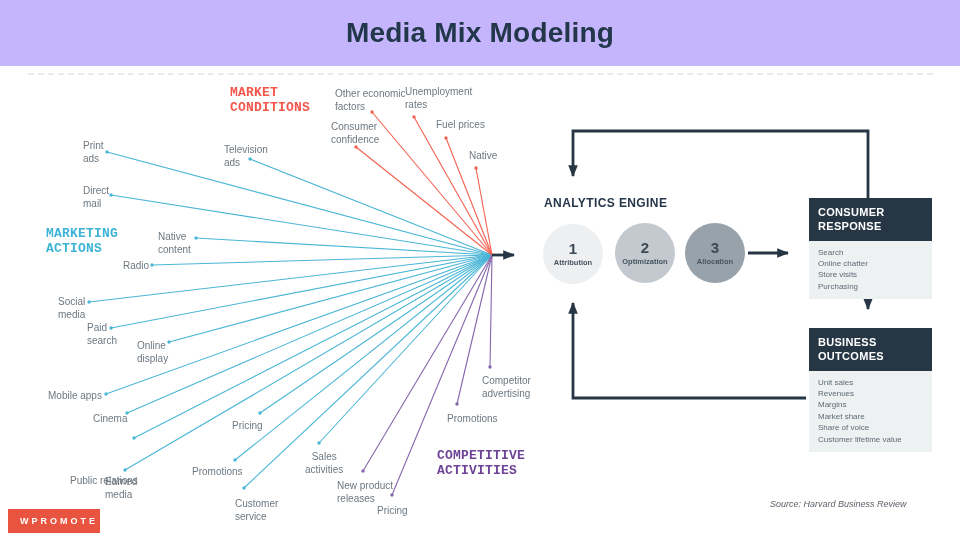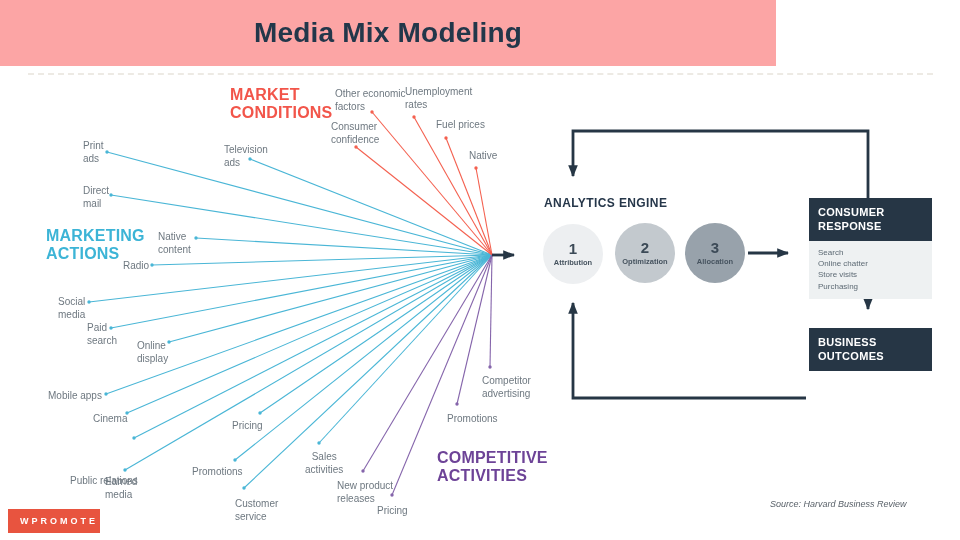--- a/index.html
+++ b/index.html
@@ -1,30 +1,30 @@
 <!DOCTYPE html>
 <html><head>
 <meta charset="utf-8">
 <style>
   html,body{margin:0;padding:0;background:#fff;}
   .slide{position:relative;width:960px;height:540px;background:#ffffff;overflow:hidden;
          font-family:"Liberation Sans", sans-serif;}
   
-  .titlebar{position:absolute;left:0;top:0;width:776px;height:66px;background:#fca5a5;}
+  .titlebar{position:absolute;left:0;top:0;width:960px;height:66px;background:#c4b5fd;}
   .titlebar h1{margin:0;padding-top:17px;text-align:center;font-size:28px;font-weight:800;
                color:#22374a;letter-spacing:.2px;}
   .dashes{position:absolute;left:28px;top:73px;width:905px;height:0;
           border-top:2px dashed #edeae4;}
   
   #diagram-svg{position:absolute;left:0;top:0;width:960px;height:540px;z-index:1;}
   
   .fan-label{position:absolute;z-index:2;font-size:10px;line-height:1.25;color:#6e7880;
              white-space:pre-line;}
-  .fan-header{position:absolute;z-index:2;font-size:16px;font-weight:800;line-height:1.15;
-              white-space:pre-line;letter-spacing:.2px;}
+  .fan-header{position:absolute;z-index:2;font-size:13px;font-weight:800;line-height:1.15;
+              white-space:pre-line;letter-spacing:.2px;font-family:Liberation Mono, monospace;}
   
   .engine-heading{position:absolute;left:544px;top:196px;z-index:2;font-size:12px;font-weight:800;
                   color:#26374a;letter-spacing:.4px;}
   .engine-step{position:absolute;z-index:2;width:60px;height:60px;border-radius:50%;
                display:flex;flex-direction:column;align-items:center;justify-content:center;}
   .engine-step .num{font-size:15px;font-weight:800;color:#3c4a57;line-height:1;}
   .engine-step .lbl{font-size:7.5px;font-weight:700;color:#46535f;margin-top:2px;}
   
   .flow-box{position:absolute;z-index:2;width:123px;}
   .flow-box .bx-title{background:#263645;color:#ffffff;font-size:11px;font-weight:800;
@@ -187,18 +187,26 @@
     <div class="bx-items" id="cr-items">
         <div class="box-item">Search</div>
         <div class="box-item">Online chatter</div>
         <div class="box-item">Store visits</div>
         <div class="box-item">Purchasing</div>
       </div>
   </div>
 
   <div class="flow-box" style="left:809px;top:328px;">
     <div class="bx-title">BUSINESS OUTCOMES</div>
+    <div class="bx-items" id="bo-items">
+        <div class="box-item">Unit sales</div>
+        <div class="box-item">Revenues</div>
+        <div class="box-item">Margins</div>
+        <div class="box-item">Market share</div>
+        <div class="box-item">Share of voice</div>
+        <div class="box-item">Customer lifetime value</div>
+      </div>
   </div>
 
   <div class="logo">WPROMOTE</div>
   <div class="source">Source: Harvard Business Review</div>
 
 </div>
 
 </body></html>

